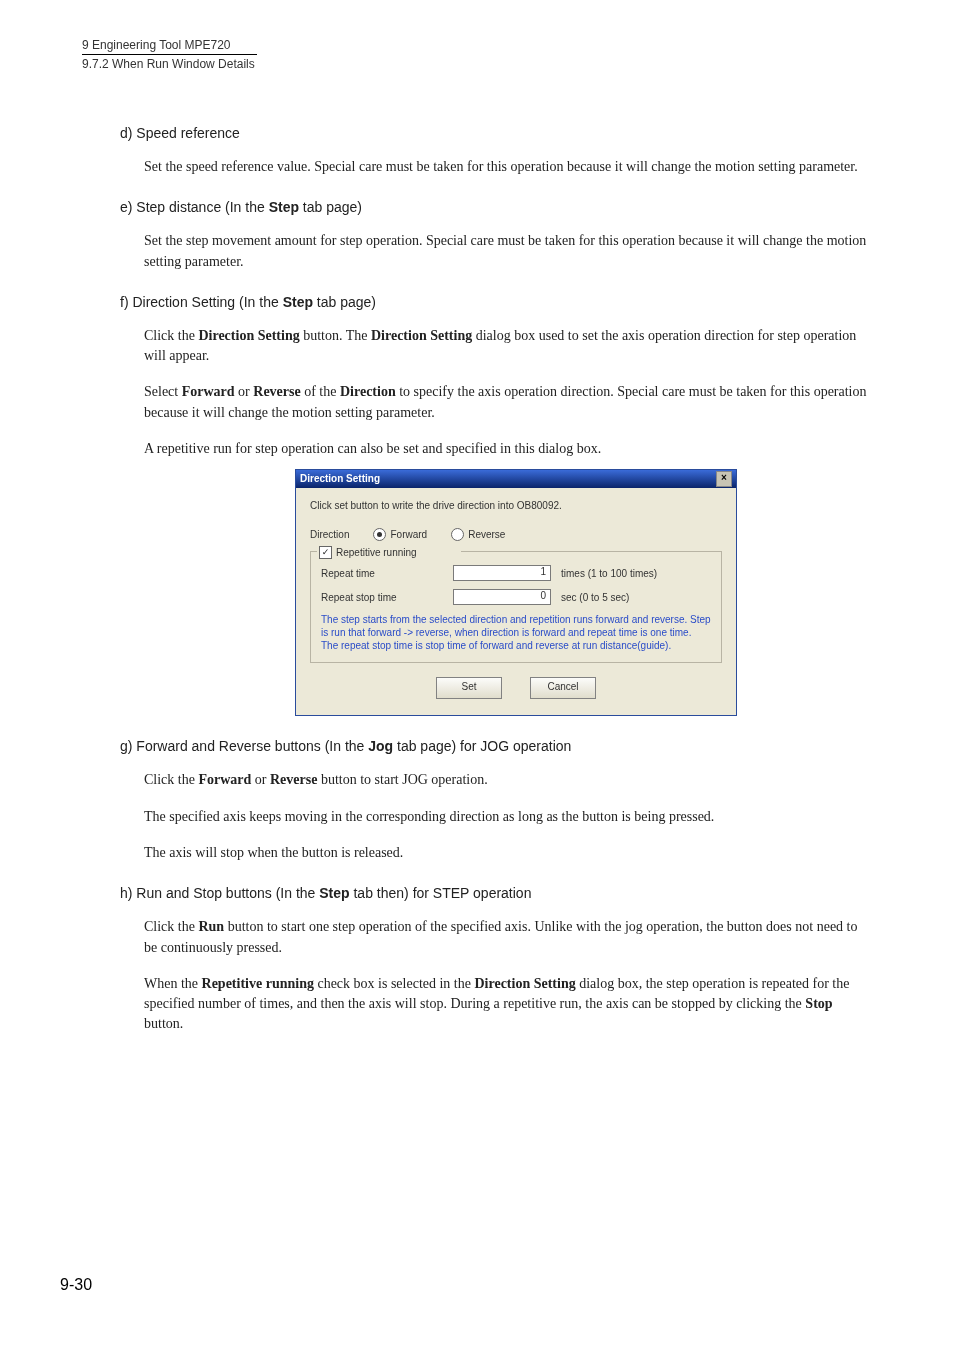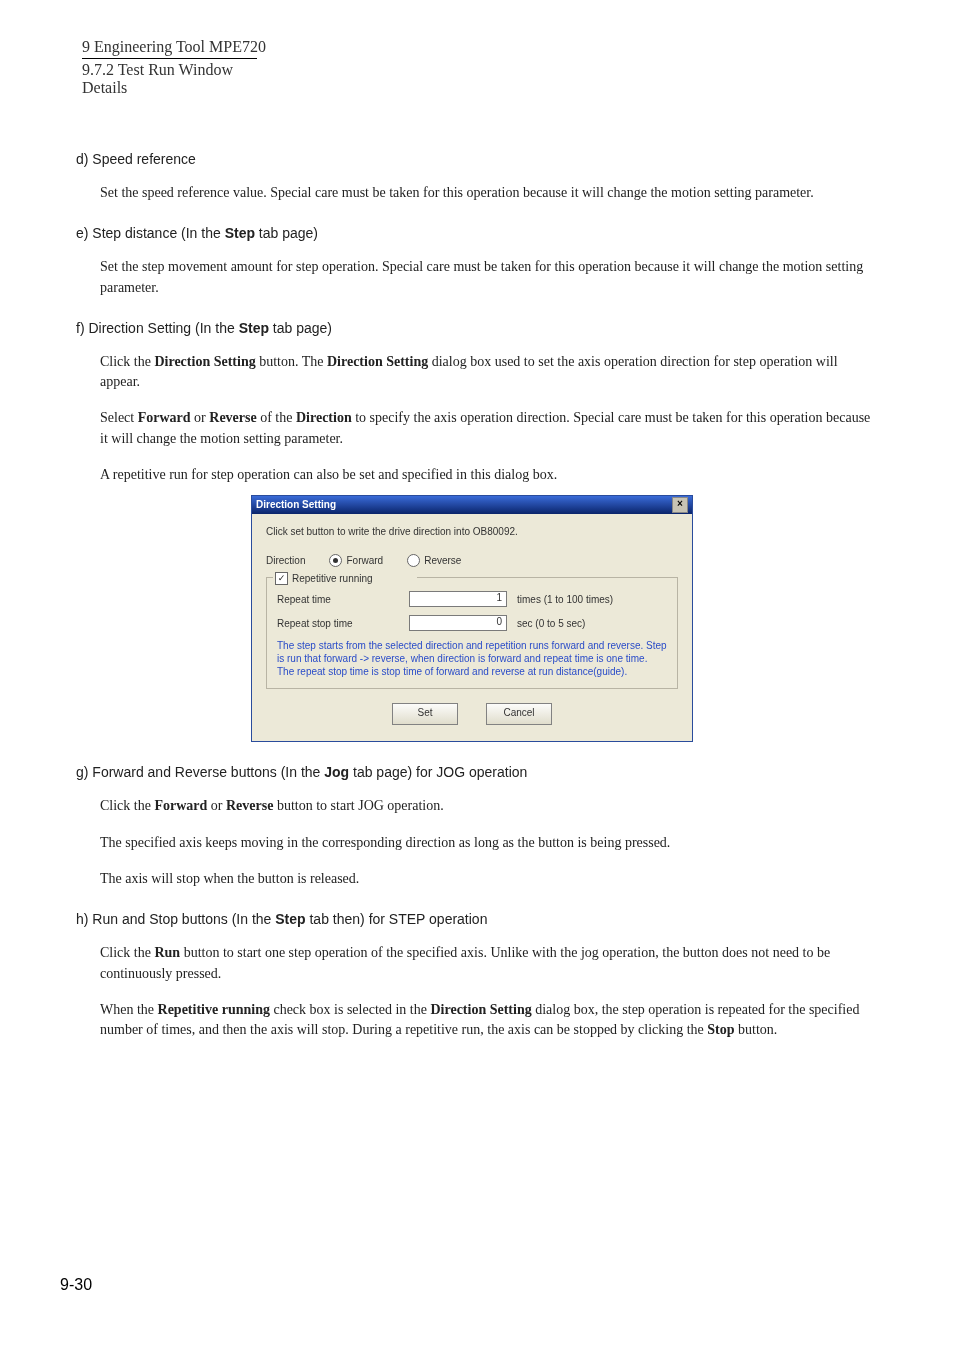--- a/index.html
+++ b/index.html
@@ -6,33 +6,33 @@
     margin: 0;
     padding: 0;
     font-family: "Times New Roman", serif;
     background: #fff;
     width: 954px;
     min-height: 1350px;
     box-sizing: border-box;
     position: relative;
   }
   .page-header {
-    font-family: Liberation Serif, serif;
-    font-size: 16px;
+    font-family: Liberation Sans, sans-serif;
+    font-size: 12px;
     color: #333;
     padding: 38px 0 2px 82px;
   }
   .page-header .line2 {
     border-top: 1px solid #000;
     width: 175px;
     padding-top: 2px;
     margin-top: 2px;
   }
   .body-col {
-    padding: 30px 82px 0 76px;
+    padding: 30px 82px 0 120px;
   }
   .sec-label {
     font-family: Arial, Helvetica, sans-serif;
     font-size: 14px;
     color: #222;
     margin: 22px 0 6px 0;
   }
   .sec-body {
     font-size: 14px;
     line-height: 1.45;
@@ -108,21 +108,21 @@
     border:1px solid #828282;
     background:linear-gradient(#fcfcfa,#e0ddcc);
     text-align:center; line-height:18px;
   }
 </style>
 </head>
 <body>
 
 <div class="page-header">
   <div>9  Engineering Tool MPE720</div>
-  <div class="line2">9.7.2  Test Run Window Details</div>
+  <div class="line2">9.7.2  When Run Window Details</div>
 </div>
 
 <div class="body-col">
 
   <div class="sec-label">d) Speed reference</div>
   <div class="sec-body">
     <p>Set the speed reference value. Special care must be taken for this operation because it will change the motion setting parameter.</p>
   </div>
 
   <div class="sec-label">

